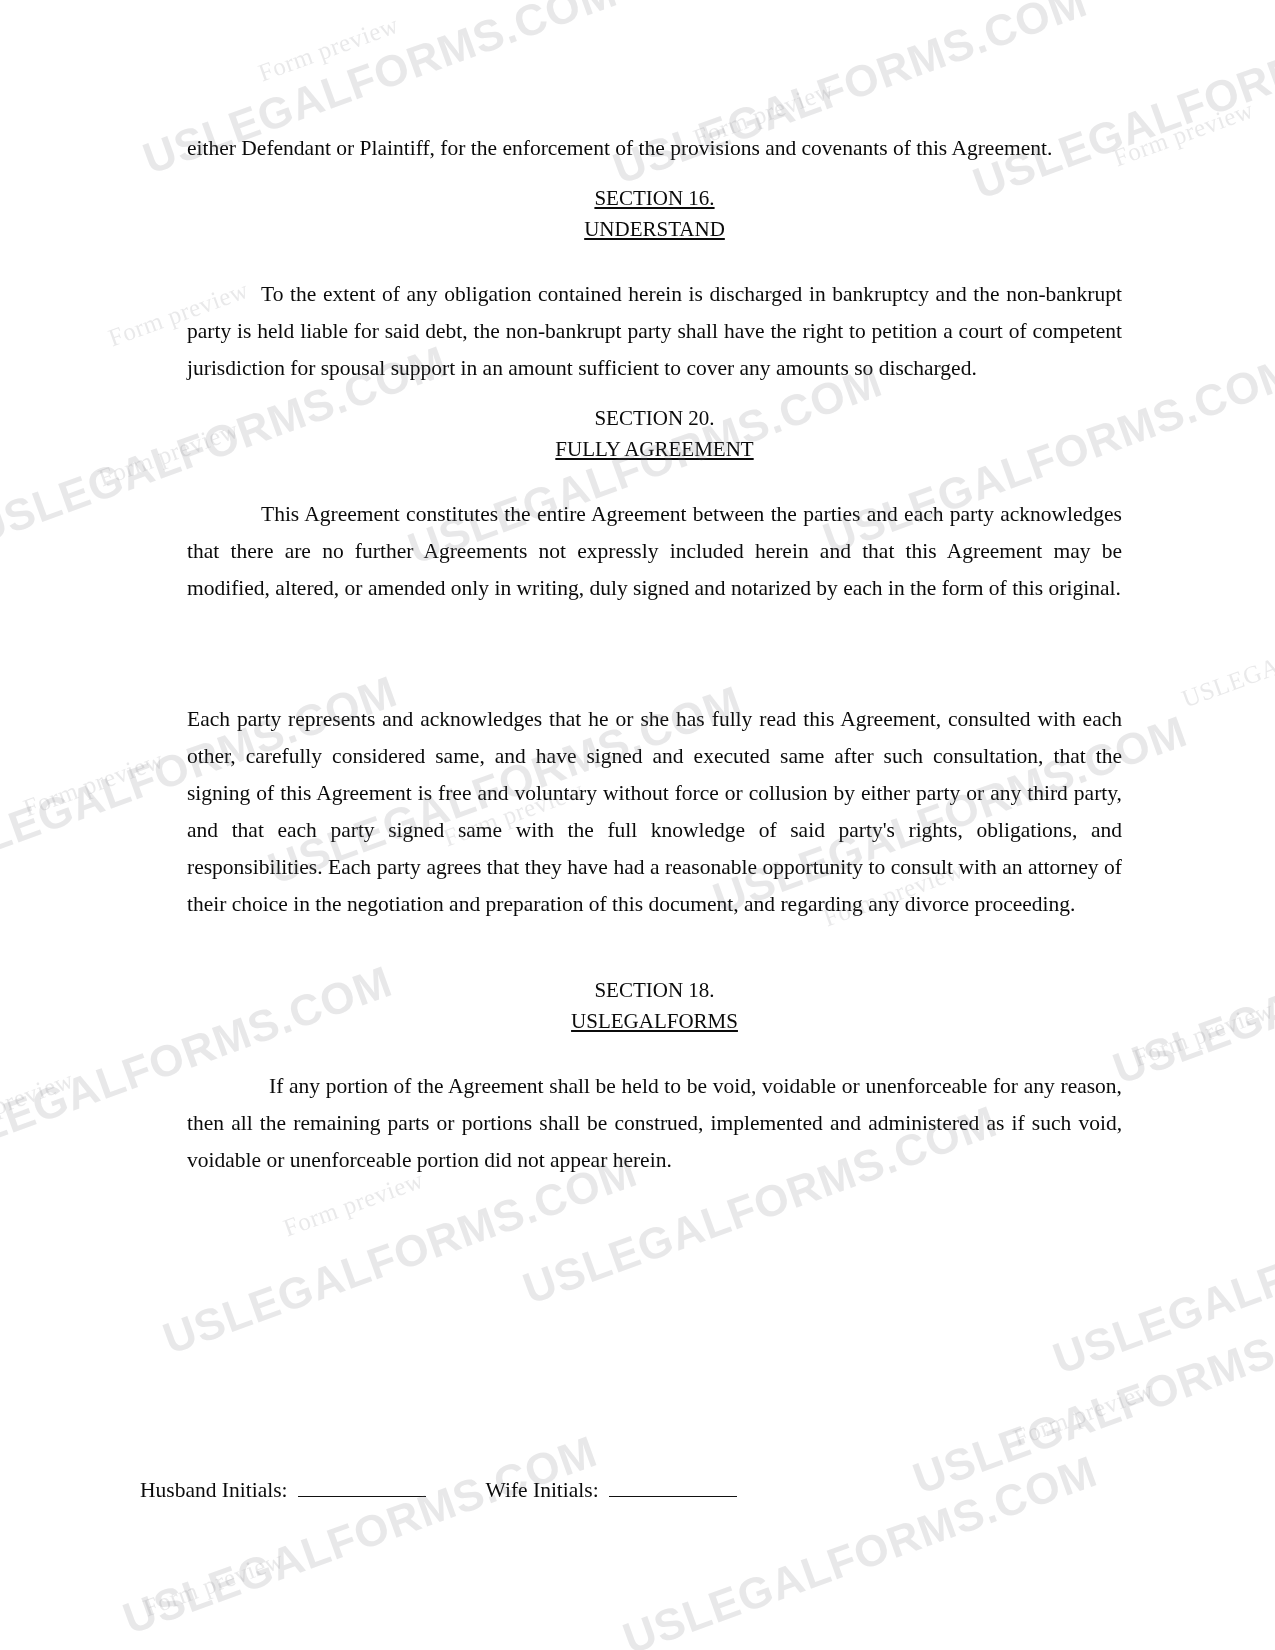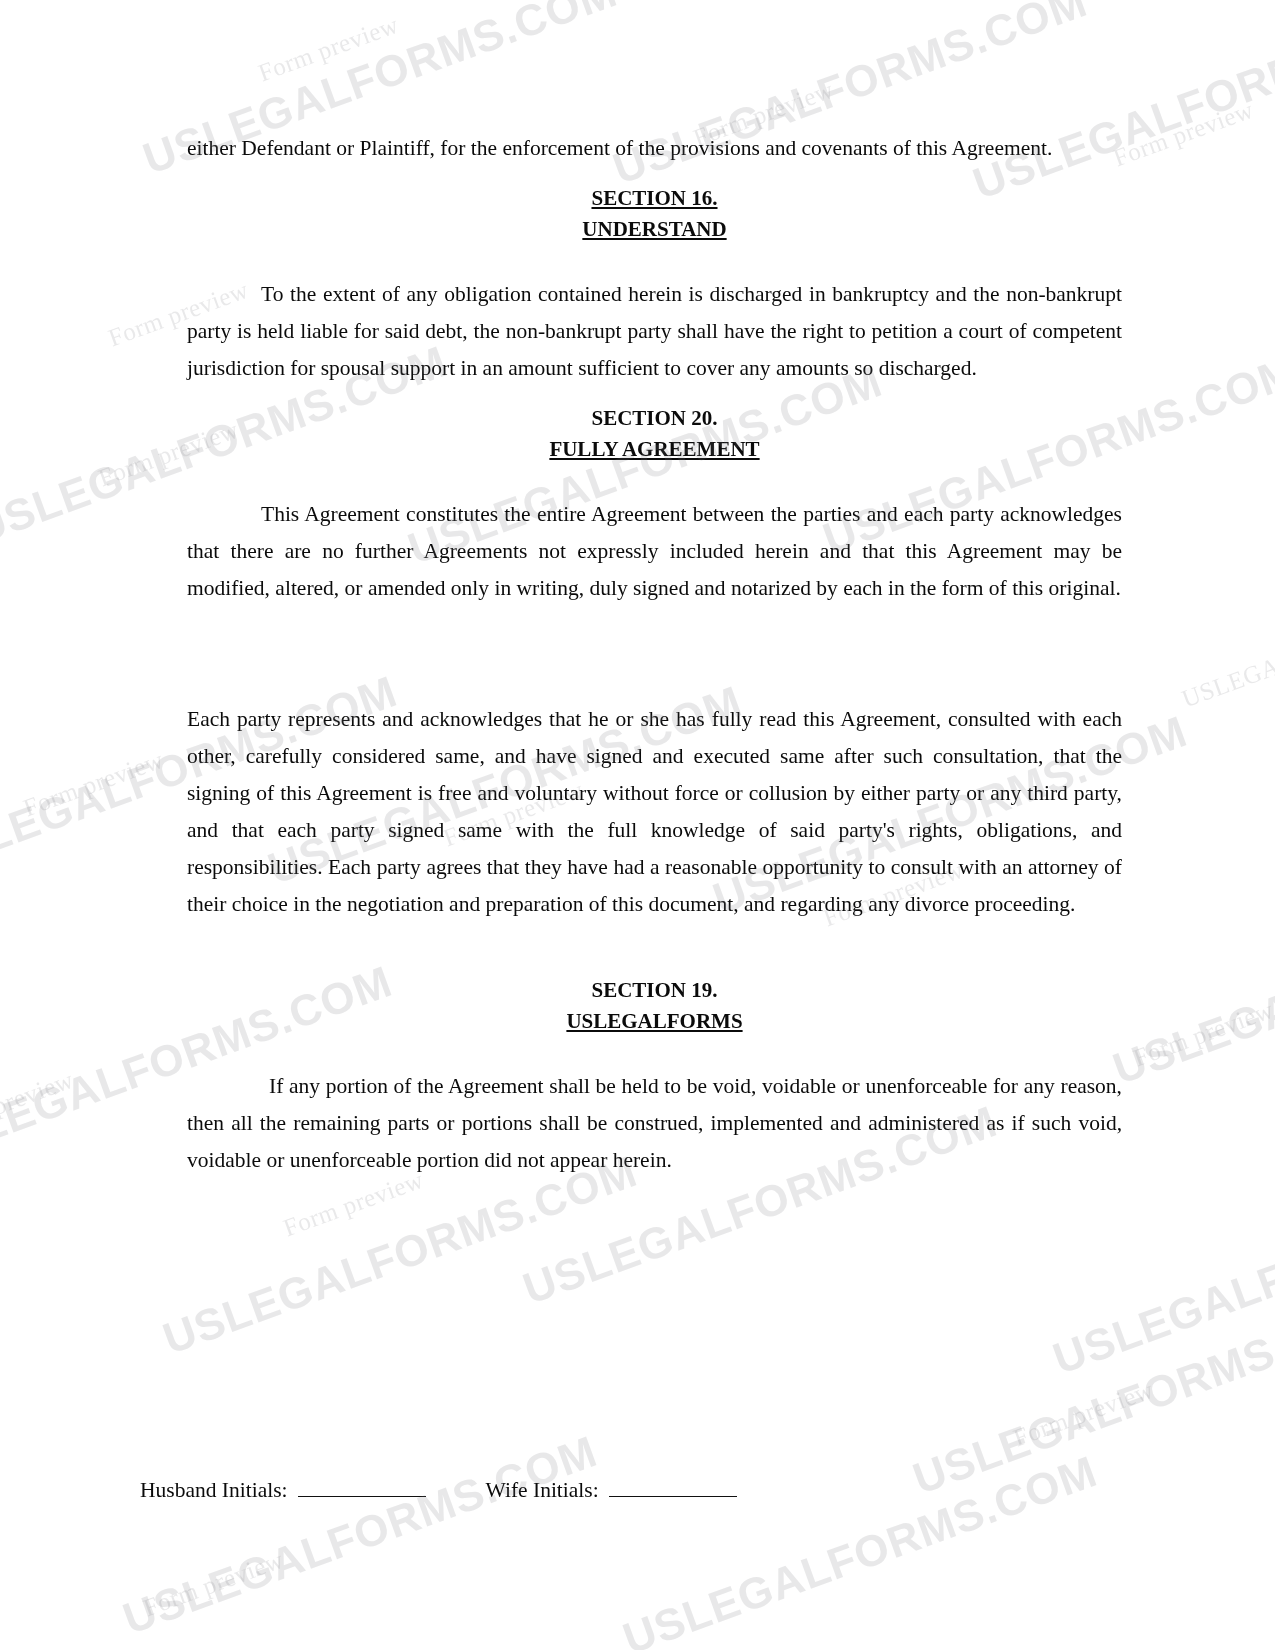--- a/index.html
+++ b/index.html
@@ -53,21 +53,21 @@
     margin: 0;
     font-size: 21.5px;
     line-height: 1.72;
     text-align: justify;
     text-justify: inter-word;
   }
   .indent { display: inline-block; width: 74px; }
   .indent.sm { width: 82px; }
   .heading {
     text-align: center;
-    font-weight: bold;
+    font-weight: normal;
     font-size: 21px;
     line-height: 1.5;
   }
   .heading .u {
     text-decoration: underline;
   }
   .gap-s { height: 16px; }
   .gap-m { height: 30px; }
   .gap-l { height: 52px; }
   .gap-xl { height: 64px; }
@@ -128,21 +128,21 @@
     <div class="gap-xl"></div>
 
 
     <div class="gap-m"></div>
 
     <p class="body">Each party represents and acknowledges that he or she has fully read this Agreement, consulted with each other, carefully considered same, and have signed and executed same after such consultation, that the signing of this Agreement is free and voluntary without force or collusion by either party or any third party, and that each party signed same with the full knowledge of said party's rights, obligations, and responsibilities. Each party agrees that they have had a reasonable opportunity to consult with an attorney of their choice in the negotiation and preparation of this document, and regarding any divorce proceeding.</p>
 
     <div class="gap-l"></div>
 
     <div class="heading">
-      <span>SECTION 19.</span><br>
+      <span>SECTION 18.</span><br>
       <span class="u">USLEGALFORMS</span>
     </div>
 
     <div class="gap-m"></div>
 
     <p class="body"><span class="indent sm"></span><span>If any portion of the Agreement shall be held to be void, voidable or unenforceable for any reason, then all the remaining parts or portions shall be construed, implemented and administered as if such void, voidable or unenforceable portion did not appear herein.</span></p>
 
   </div>
 
   <div class="initials">

